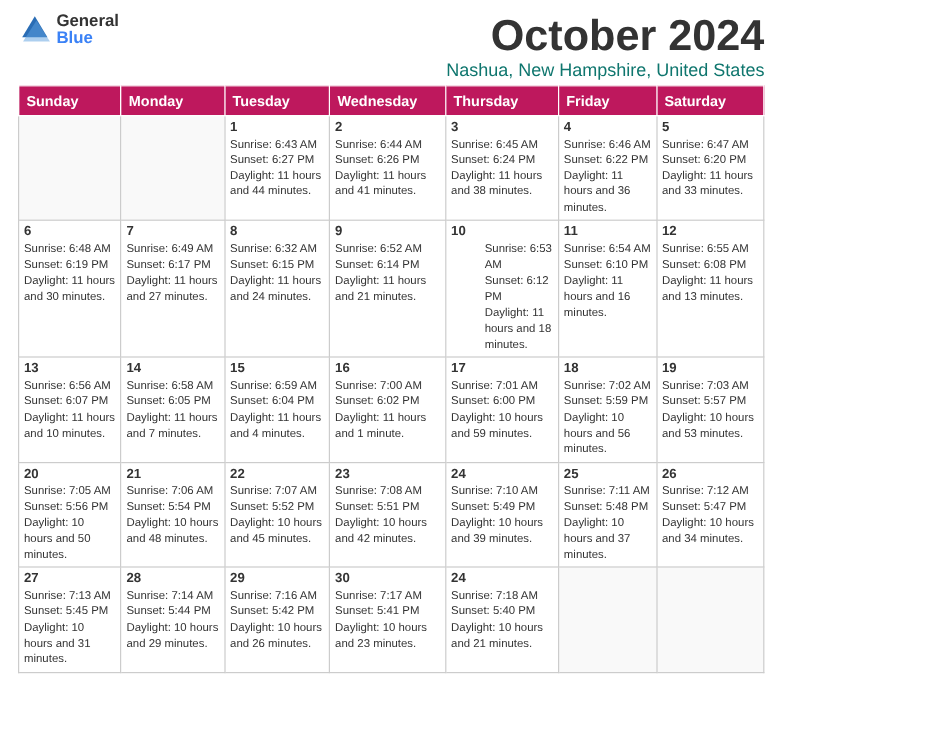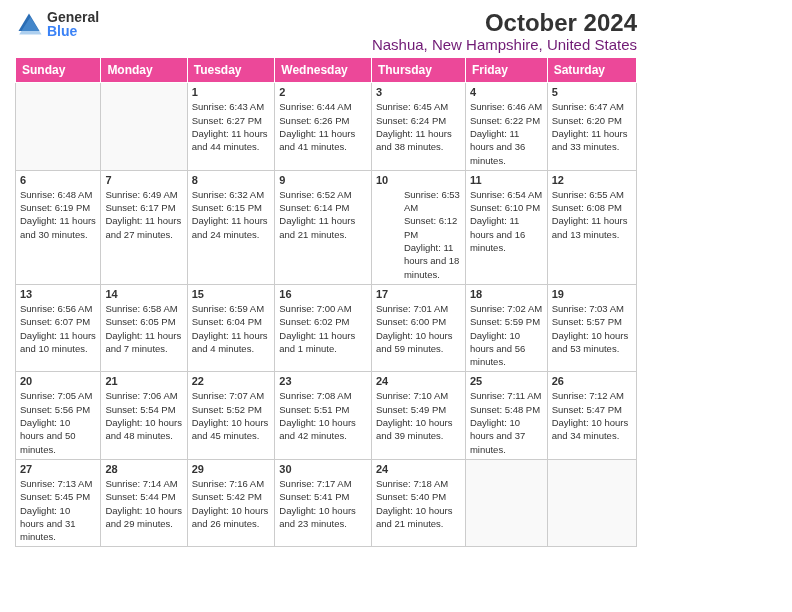--- a/index.html
+++ b/index.html
@@ -41,36 +41,36 @@
       color: #3b82f6;
     }
     .logo-icon {
       width: 28px;
       height: 28px;
     }
     .title-block {
       text-align: right;
     }
     .month-title {
-      font-size: 24px;
+      font-size: 36px;
       font-weight: bold;
       color: #333;
       line-height: 1.1;
     }
     .location {
       font-size: 15px;
-      color: #701a75;
+      color: #0f766e;
     }
     .calendar {
       width: 100%;
       border-collapse: collapse;
       margin-top: 4px;
     }
     .calendar th {
-      background-color: #ec4899;
+      background-color: #be185d;
       color: white;
       font-size: 12px;
       font-weight: bold;
       padding: 5px 6px;
       border: 1px solid #fff;
       text-align: left;
     }
     .calendar td {
       border: 1px solid #ccc;
       vertical-align: top;

